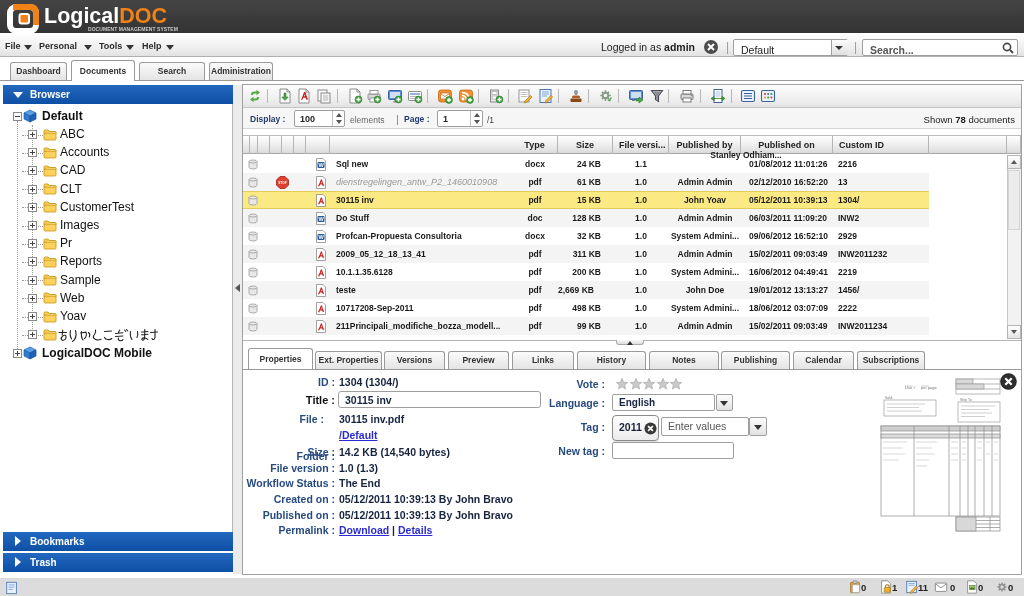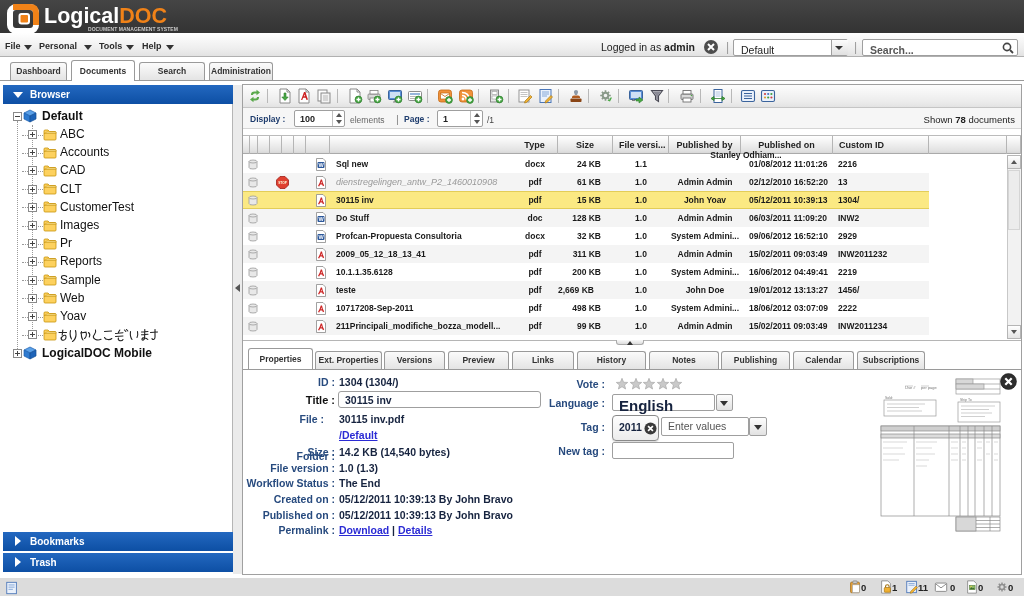--- a/index.html
+++ b/index.html
@@ -663,21 +663,21 @@
     <path d="M8 1.5 L9.8 6 L14.5 6.2 L10.9 9.1 L12.1 13.7 L8 11.1 L3.9 13.7 L5.1 9.1 L1.5 6.2 L6.2 6 Z" fill="#c9c9c9" stroke="#a8a8a8" stroke-width="0.8"></path>
   </svg>
 <svg class="abs" style="left:655.5px;top:377px" width="14" height="14" viewBox="0 0 16 16">
     <path d="M8 1.5 L9.8 6 L14.5 6.2 L10.9 9.1 L12.1 13.7 L8 11.1 L3.9 13.7 L5.1 9.1 L1.5 6.2 L6.2 6 Z" fill="#c9c9c9" stroke="#a8a8a8" stroke-width="0.8"></path>
   </svg>
 <svg class="abs" style="left:669.0px;top:377px" width="14" height="14" viewBox="0 0 16 16">
     <path d="M8 1.5 L9.8 6 L14.5 6.2 L10.9 9.1 L12.1 13.7 L8 11.1 L3.9 13.7 L5.1 9.1 L1.5 6.2 L6.2 6 Z" fill="#c9c9c9" stroke="#a8a8a8" stroke-width="0.8"></path>
   </svg>
 <div class="plab" style="left:490px;top:397px;width:115px;">Language&nbsp;:</div>
 <div class="abs inbox" style="left:612px;top:394px;width:103px;height:17px;">
-    <div class="abs" style="left:6px;top:2px;font-size:15px;font-weight:bold;color:#16233f;">English</div>
+    <div class="abs" style="left:6px;top:2px;font-size:10px;font-weight:bold;color:#16233f;">English</div>
   </div>
 <div class="abs inbox" style="left:716px;top:394px;width:17px;height:17px;background:linear-gradient(180deg,#fdfdfd,#e2e2e2);">
     <div class="abs" style="left:3px;top:6px;width:0;height:0;border-left:4px solid transparent;border-right:4px solid transparent;border-top:5px solid #333;"></div>
   </div>
 <div class="plab" style="left:490px;top:420.5px;width:115px;">Tag&nbsp;:</div>
 <div class="abs" style="left:612px;top:415px;width:47px;height:26px;background:linear-gradient(180deg,#fefefe,#ececec);border:1px solid #8a8a8a;border-radius:4px;box-shadow:0 1px 1px rgba(0,0,0,0.15);">
  <div class="abs" style="left:6px;top:5px;font-size:10.5px;font-weight:bold;color:#16233f;">2011</div>
  <svg class="abs" style="left:31px;top:6px" width="13" height="13" viewBox="0 0 14 14">
       <circle cx="7" cy="7" r="6.5" fill="#3a3a3a"></circle>
       <path d="M4.4 4.4 L9.6 9.6 M9.6 4.4 L4.4 9.6" stroke="#fff" stroke-width="1.8"></path>

